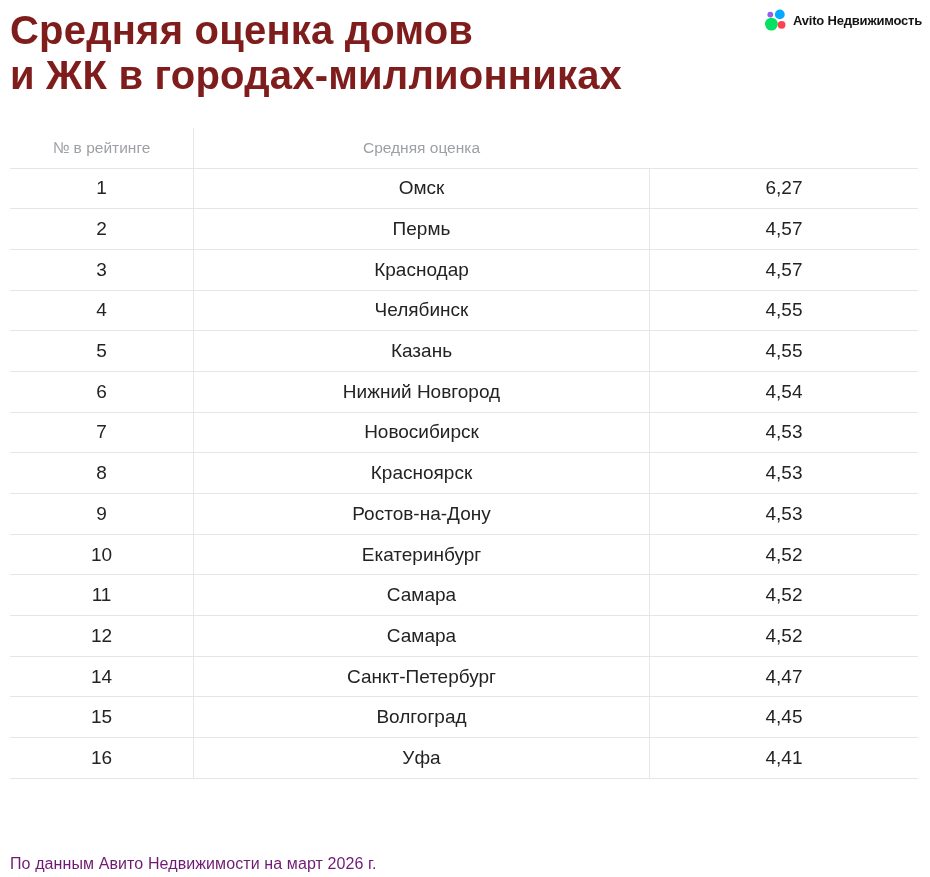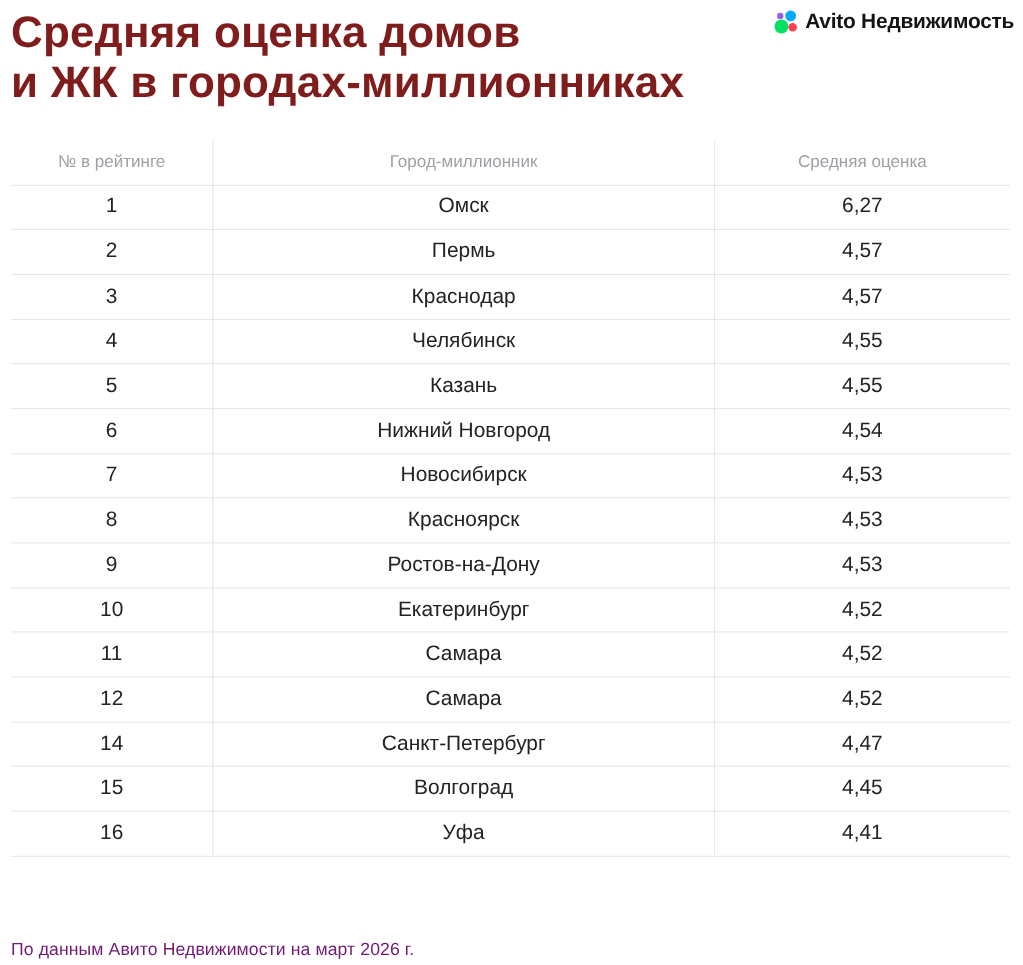--- a/index.html
+++ b/index.html
@@ -16,21 +16,21 @@
     font-size: 40px; font-weight: 700; line-height: 45px;
     color: #7f1d1d; letter-spacing: 0.2px;
   }
 
   .brand {
     position: absolute; top: 9px; right: 8px;
     display: flex; align-items: center; gap: 6px;
   }
   .brand-logo { width: 22px; height: 22px; display: block; }
   .brand-text {
-    font-size: 19px; font-weight: 700; color: #141414; letter-spacing: -0.2px;
+    font-size: 13px; font-weight: 700; color: #141414; letter-spacing: -0.2px;
     white-space: nowrap;
   }
 
   .rating-table { position: absolute; left: 10px; top: 128px; width: 908px; }
   .t-row {
     display: grid; grid-template-columns: 183px 456px 269px;
     height: 40.7px;
     border-bottom: 1.5px solid #e6e6e6;
   }
   .t-row.t-head { height: 40.5px; }
@@ -65,21 +65,20 @@
       <circle cx="14.8" cy="5.4" r="4.9" fill="#00AAFF"></circle>
       <circle cx="6.4" cy="15.1" r="6.4" fill="#04E061"></circle>
       <circle cx="16.6" cy="15.8" r="3.9" fill="#FF4053"></circle>
     </svg>
     <span class="brand-text">Avito Недвижимость</span>
   </div>
 
   <div class="rating-table">
     <div class="t-row t-head">
       <div class="t-cell">№ в рейтинге</div>
-      <div class="t-cell mid">Город-миллионник</div>
       <div class="t-cell last">Средняя оценка</div>
     </div>
     <div>
     <div class="t-row">
       <div class="t-cell">1</div>
       <div class="t-cell mid">Омск</div>
       <div class="t-cell last">6,27</div>
     </div>
 
     <div class="t-row">

